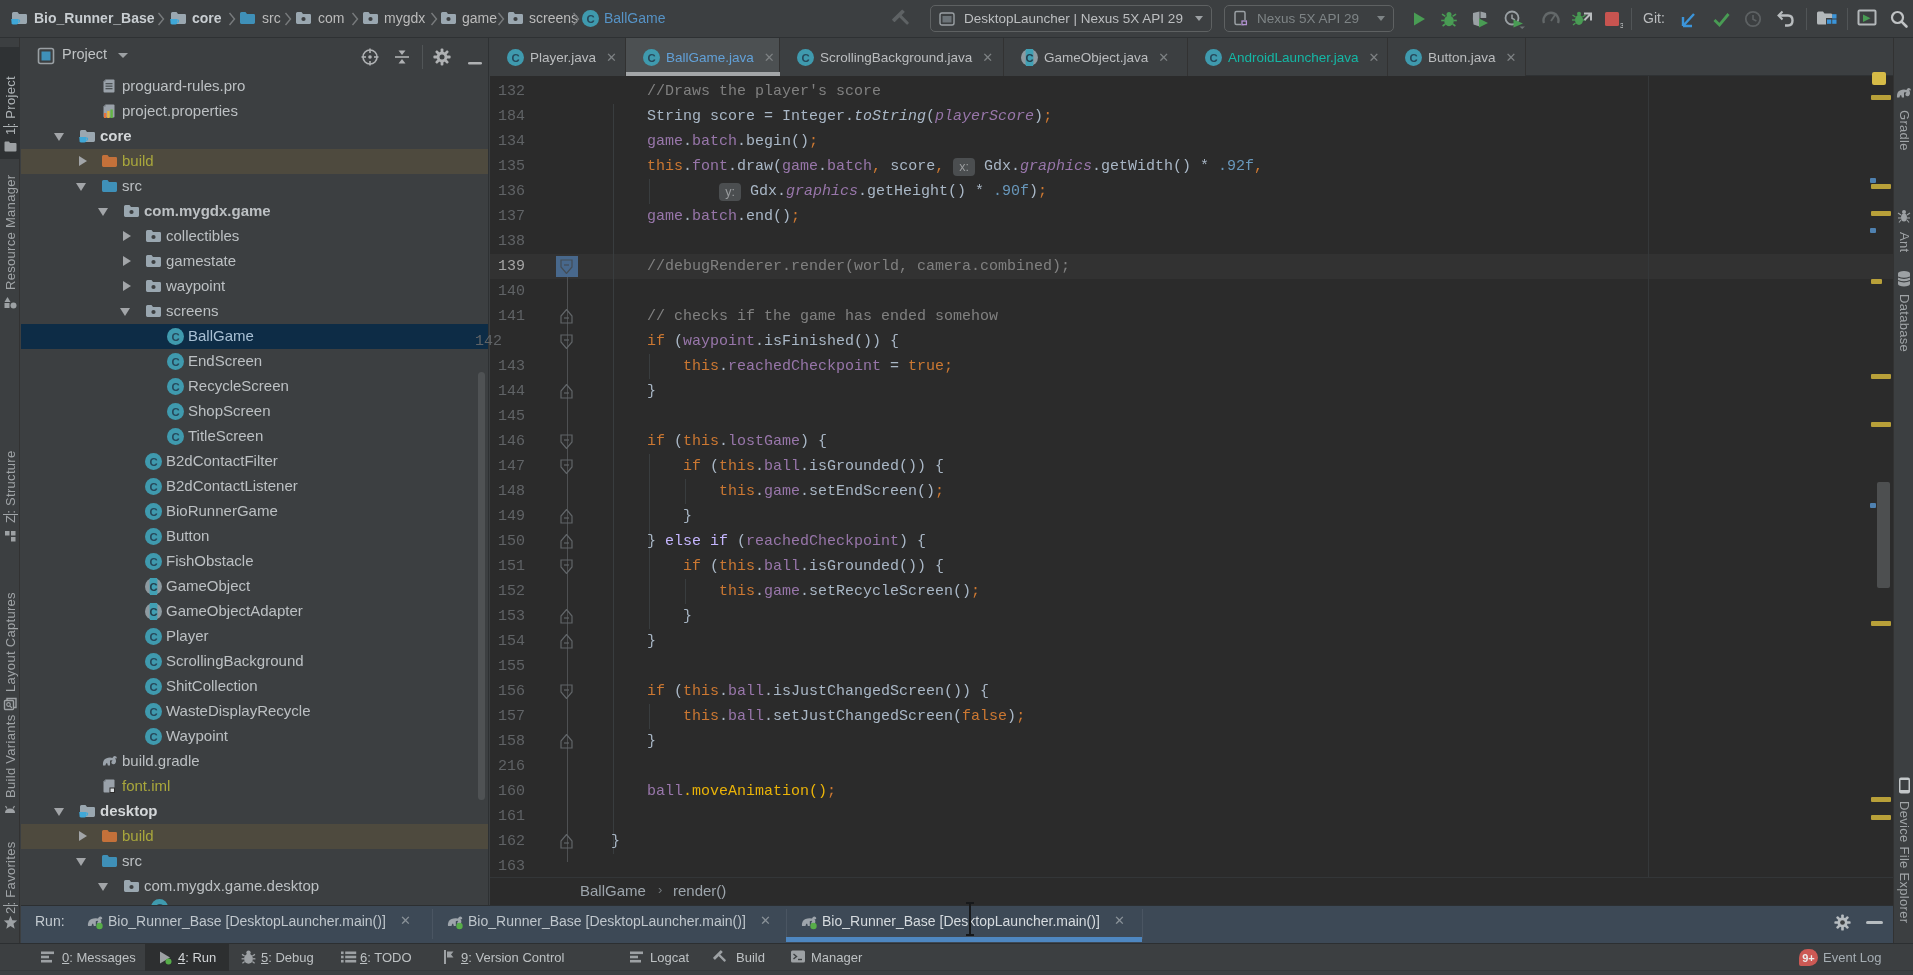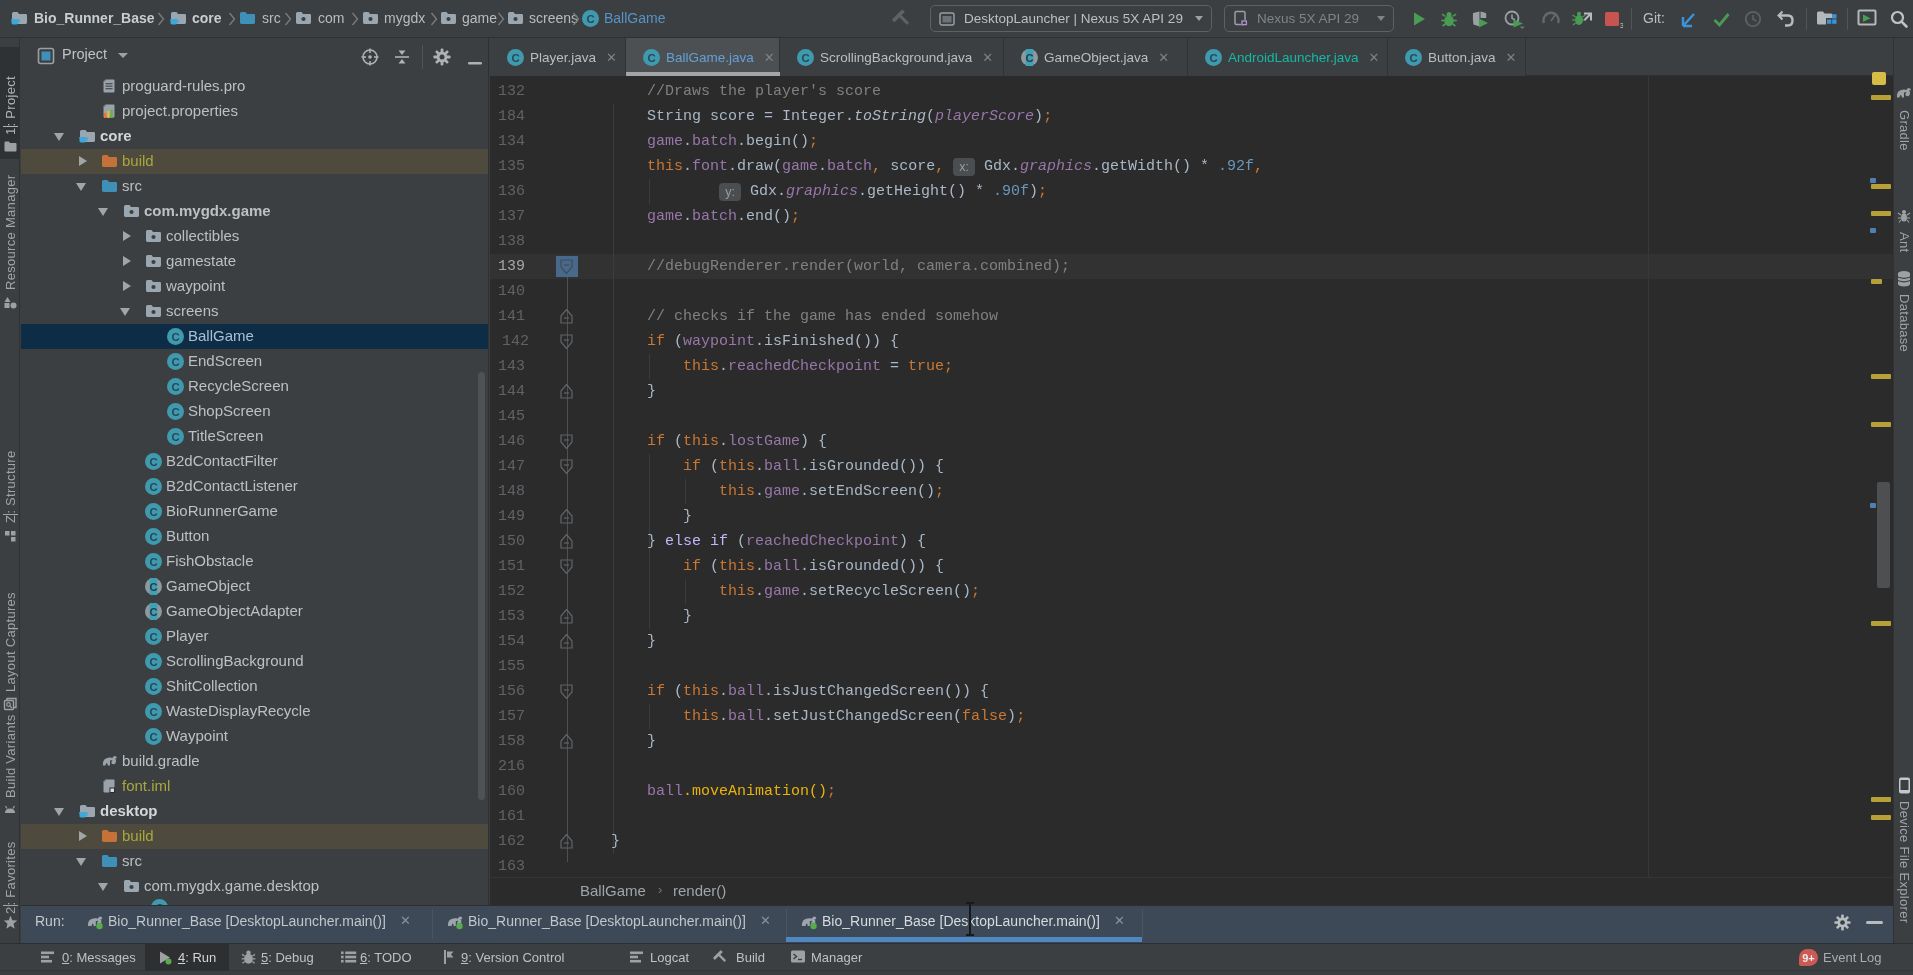--- a/index.html
+++ b/index.html
@@ -511,21 +511,21 @@
     <div class="abs mono" style="left:468px;top:79px;width:57px;text-align:right;color:#606366">132</div>
     <div class="abs mono" style="left:468px;top:104px;width:57px;text-align:right;color:#606366">184</div>
     <div class="abs mono" style="left:468px;top:129px;width:57px;text-align:right;color:#606366">134</div>
     <div class="abs mono" style="left:468px;top:154px;width:57px;text-align:right;color:#606366">135</div>
     <div class="abs mono" style="left:468px;top:179px;width:57px;text-align:right;color:#606366">136</div>
     <div class="abs mono" style="left:468px;top:204px;width:57px;text-align:right;color:#606366">137</div>
     <div class="abs mono" style="left:468px;top:229px;width:57px;text-align:right;color:#606366">138</div>
     <div class="abs mono" style="left:468px;top:254px;width:57px;text-align:right;color:#a5a5a5">139</div>
     <div class="abs mono" style="left:468px;top:279px;width:57px;text-align:right;color:#606366">140</div>
     <div class="abs mono" style="left:468px;top:304px;width:57px;text-align:right;color:#606366">141</div>
-    <div class="abs mono" style="left:472px;top:329px;width:57px;text-align:right;color:#606366">142</div>
+    <div class="abs mono" style="left:460px;top:329px;width:57px;text-align:center;color:#606366">142</div>
     <div class="abs mono" style="left:468px;top:354px;width:57px;text-align:right;color:#606366">143</div>
     <div class="abs mono" style="left:468px;top:379px;width:57px;text-align:right;color:#606366">144</div>
     <div class="abs mono" style="left:468px;top:404px;width:57px;text-align:right;color:#606366">145</div>
     <div class="abs mono" style="left:468px;top:429px;width:57px;text-align:right;color:#606366">146</div>
     <div class="abs mono" style="left:468px;top:454px;width:57px;text-align:right;color:#606366">147</div>
     <div class="abs mono" style="left:468px;top:479px;width:57px;text-align:right;color:#606366">148</div>
     <div class="abs mono" style="left:468px;top:504px;width:57px;text-align:right;color:#606366">149</div>
     <div class="abs mono" style="left:468px;top:529px;width:57px;text-align:right;color:#606366">150</div>
     <div class="abs mono" style="left:468px;top:554px;width:57px;text-align:right;color:#606366">151</div>
     <div class="abs mono" style="left:468px;top:579px;width:57px;text-align:right;color:#606366">152</div>

